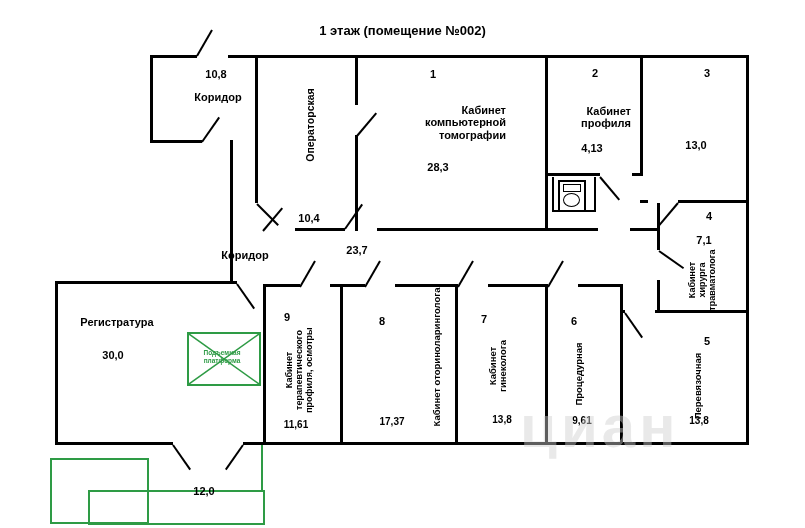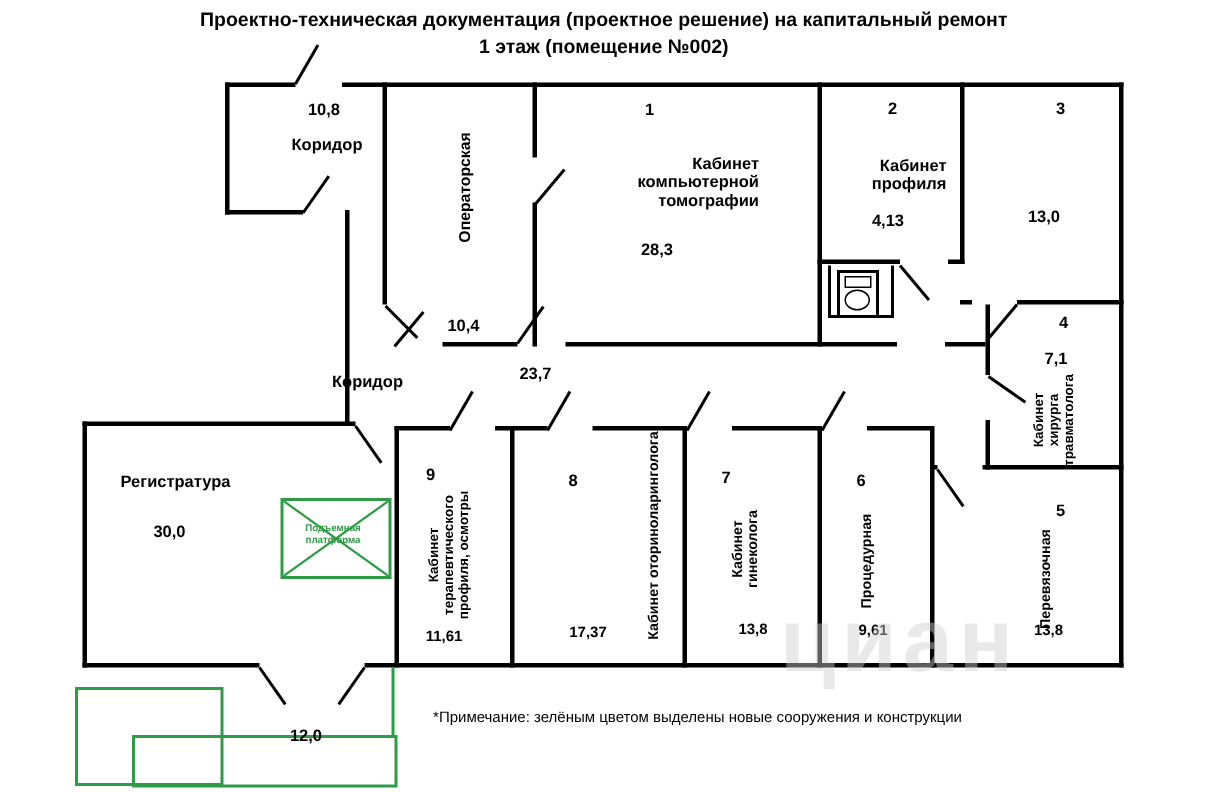--- a/index.html
+++ b/index.html
@@ -21,21 +21,20 @@
   .toilet .tank{position:absolute;left:3px;top:2px;right:3px;height:6px;border:1.5px solid #000;}
   .toilet .bowl{position:absolute;left:3px;top:11px;width:15px;height:12px;border:1.5px solid #000;border-radius:50%;}
   .plat-label{position:absolute;transform:translate(-50%,-50%);font-size:6.5px;font-weight:700;
       color:#2e9b45;text-align:center;line-height:1.2;width:56px;}
 </style>
 </head>
 <body>
 
 <div id="page">
 
-  <div class="title" style="top:5px;">Проектно-техническая документация (проектное решение) на капитальный ремонт</div>
   <div class="title" style="top:23px;">1 этаж (помещение №002)</div>
 
   <div class="w" style="left:150px;top:55px;width:47px;height:3px;"></div>
   <div class="w" style="left:228px;top:55px;width:521px;height:3px;"></div>
 
   <div class="w" style="left:746px;top:55px;width:3px;height:390px;"></div>
 
   <div class="w" style="left:55px;top:442px;width:118px;height:3px;"></div>
   <div class="w" style="left:243px;top:442px;width:506px;height:3px;"></div>
 
@@ -166,15 +165,14 @@
   <div class="pt" style="left:582px;top:421px;font-size:10px;">9,61</div>
 
   <div class="pt" style="left:707px;top:341px;">5</div>
   <div class="vpt nw" style="left:698px;top:386px;">Перевязочная</div>
   <div class="pt" style="left:699px;top:421px;font-size:10px;">13,8</div>
 
   <div class="pt" style="left:204px;top:491px;">12,0</div>
 
   <div class="wm" style="left:520px;top:392px;">циан</div>
 
-  <div class="foot" style="left:465px;top:479px;">*Примечание: зелёным цветом выделены новые сооружения и конструкции</div>
 
 </div>
 
 </body></html>

